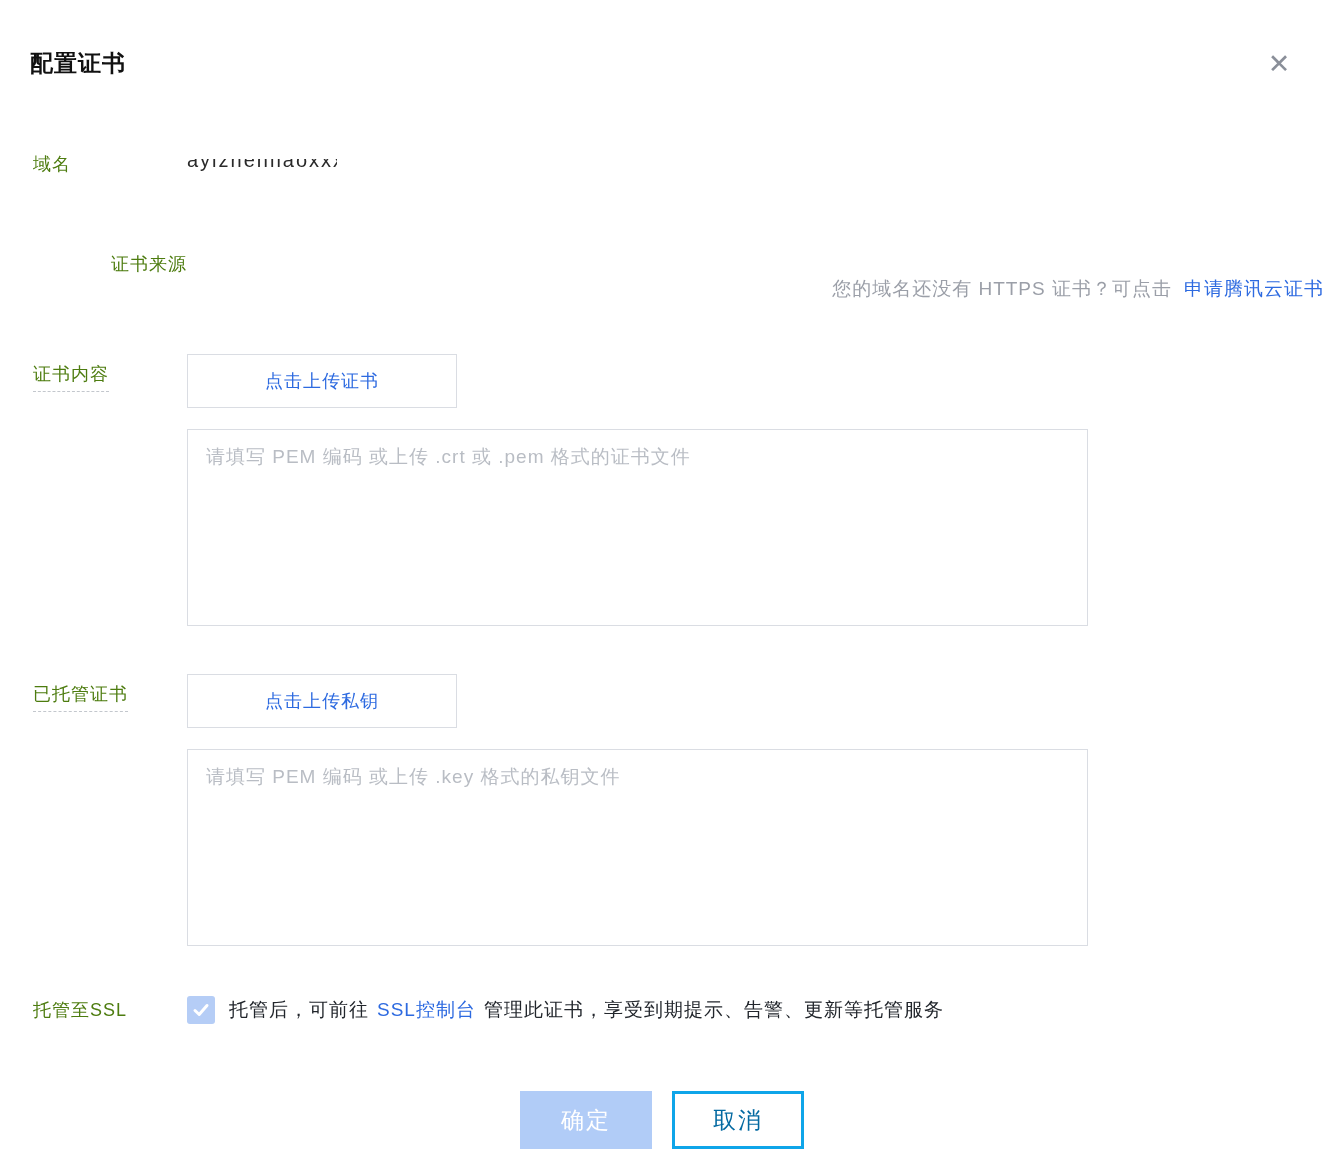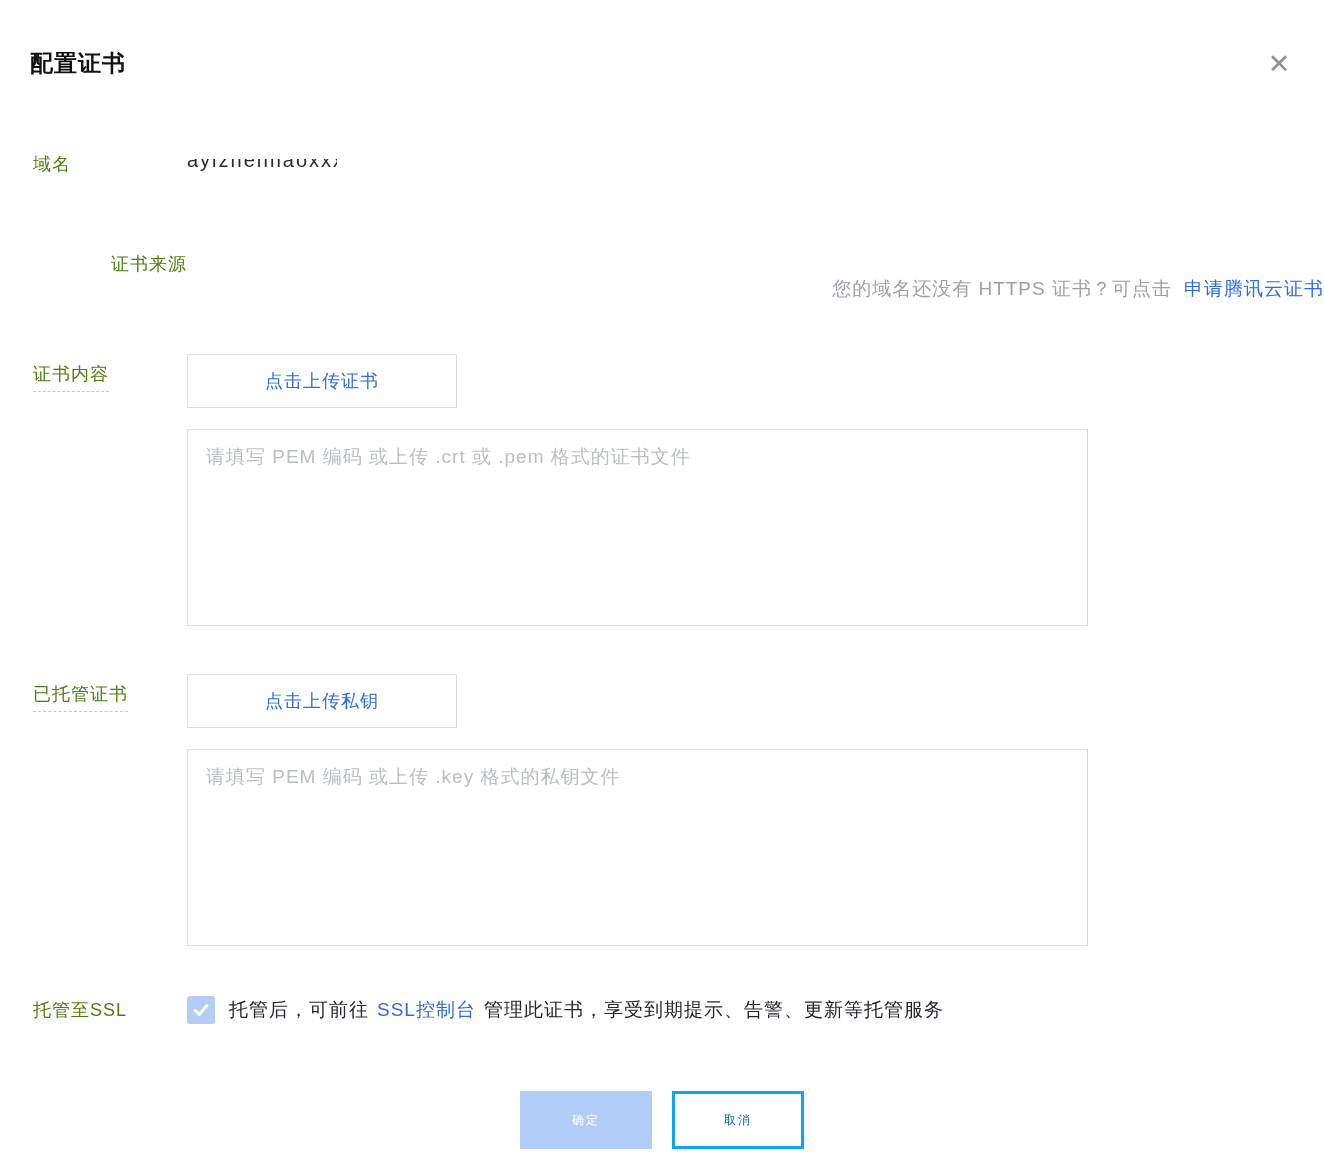--- a/index.html
+++ b/index.html
@@ -199,21 +199,21 @@
   .footer {
     margin-top: 67px;
     display: flex;
     justify-content: center;
     gap: 20px;
   }
   .btn {
     box-sizing: border-box;
     width: 132px;
     height: 58px;
-    font-size: 12px;
+    font-size: 23px;
     letter-spacing: 2px;
     display: flex;
     align-items: center;
     justify-content: center;
     cursor: pointer;
     font-family: Liberation Mono, monospace;
     border: none;
   }
   .btn-confirm {
     background: #b1ccf7;

